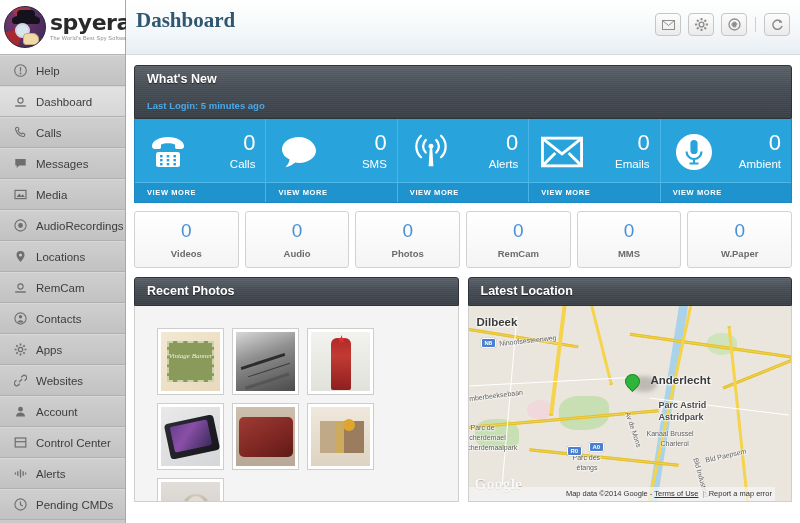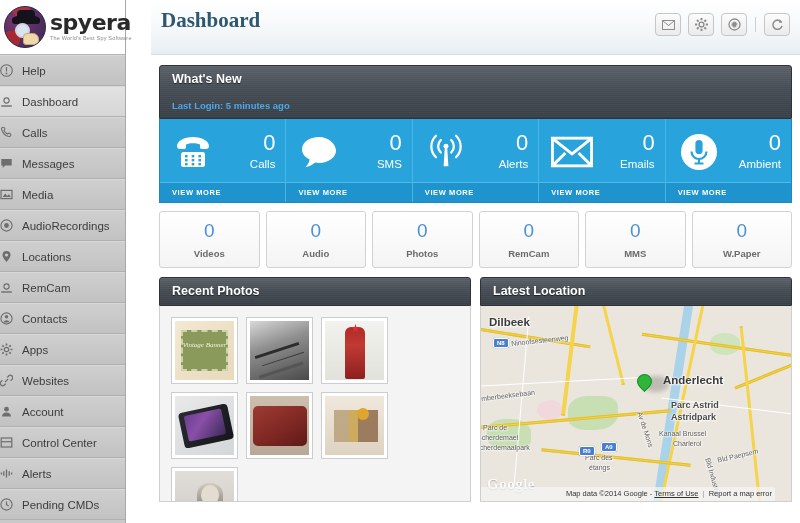--- a/index.html
+++ b/index.html
@@ -2,21 +2,21 @@
 <html><head>
 <meta charset="utf-8">
 <style>
   * { box-sizing: border-box; margin: 0; padding: 0; }
   html, body {
     width: 800px; height: 523px;
     font-family: "Liberation Sans", sans-serif;
     background: #ffffff;
     overflow: hidden;
   }
-  .app { display: flex; width: 800px; height: 409px; gap: 25px; }
+  .app { display: flex; width: 800px; height: 409px; }
 
   
   .sidebar {
     width: 126px; flex: 0 0 126px; height: 523px;
     background: #c9c9c9;
     border-right: 1px solid #a8a8a8;
   }
   .logo-box {
     height: 55px;
     background: #ffffff;
@@ -61,21 +61,21 @@
     font-size: 22px; font-weight: bold; color: #2a2a2a;
     letter-spacing: -0.5px; font-family: "DejaVu Sans", sans-serif;
   }
   .logo-tag {
     font-size: 5.5px; color: #8a8a8a; letter-spacing: .2px;
     margin-top: 2px; white-space: nowrap;
   }
 
   .nav-item {
     height: 31px; display: flex; align-items: center;
-    gap: 9px;
+    padding-left: 14px; gap: 9px;
     font-size: 11.5px; color: #3d3d3d;
     border-bottom: 1px solid #b0b0b0;
     border-top: 1px solid #d8d8d8;
     background: linear-gradient(to bottom, #cfcfcf 0%, #c2c2c2 100%);
     cursor: pointer;
   }
   .nav-item.active {
     background: linear-gradient(to bottom, #e2e2e2 0%, #d6d6d6 100%);
   }
   .nav-ico {
@@ -160,21 +160,21 @@
     align-items: center; justify-content: center;
   }
   .stat-n { font-size: 19px; color: #4a90d9; font-weight: 300; }
   .stat-l { font-size: 9.5px; color: #6b6b6b; font-weight: bold; margin-top: 6px; }
 
   
   .bottom { display: flex; gap: 9px; margin-top: 9px; }
   .panel { flex: 1; min-width: 0; }
   .panel-body {
     border: 1px solid #cfcfcf; border-top: none;
-    background: #f4f4f4; height: 196px; padding: 11px;
+    background: #f4f4f4; height: 196px; padding: 22px;
     overflow: hidden;
   }
   .photo-grid { display: flex; flex-wrap: wrap; gap: 8px; }
   .thumb {
     width: 67px; height: 67px; background: #fff;
     border: 1px solid #cdcdcd; padding: 3px;
   }
   .thumb .img { width: 100%; height: 100%; overflow: hidden; position: relative; }
 
   

